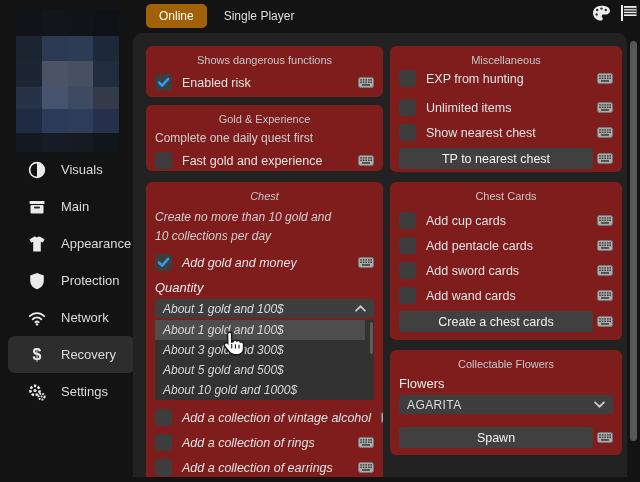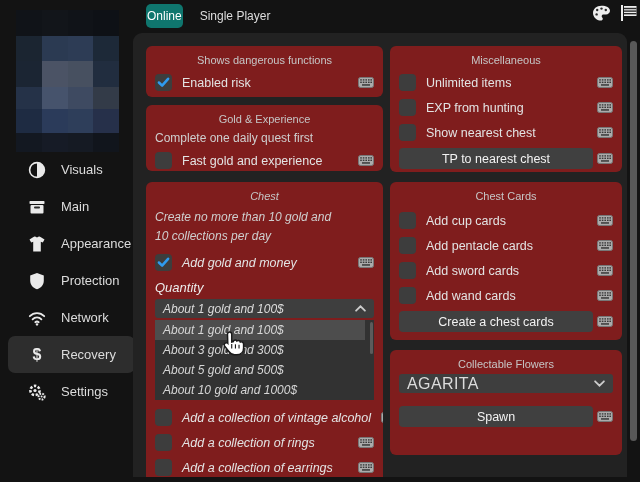--- a/index.html
+++ b/index.html
@@ -28,21 +28,21 @@
   .nav { position:absolute; left:0; top:151px; width:133px; }
   .nav-item { display:flex; align-items:center; gap:14px; height:37px; width:127px;
               padding-left:19px; border-radius:7px; cursor:default; }
   .nav-item.active { background:#2d2d2d; }
   .nav-icon { width:20px; height:20px; flex:none; display:flex; align-items:center; justify-content:center; }
   .nav-label { font-size:13px; color:#dcdcdc; }
 
   
   .tabs { position:absolute; left:146px; top:4px; display:flex; align-items:center; gap:8px; }
   .tab { font-size:12px; color:#dedede; padding:5px 9px; border-radius:5px; }
-  .tab.active { background:#0f766e; color:#ffffff; padding:5px 1px; }
+  .tab.active { background:#a16207; color:#ffffff; padding:5px 13px; }
   .topicons { position:absolute; left:592px; top:4px; display:flex; gap:8px; align-items:center; }
 
   
   .content { position:absolute; left:133px; top:33px; width:494px; height:444px;
              background:#222222; border-radius:9px 9px 0 0; }
   .scroll-track { position:absolute; left:630px; top:36px; width:8px; height:444px; }
   .scroll-thumb { position:absolute; left:0; top:5px; width:7px; height:400px; background:#585858; border-radius:4px; }
 
   .panel { position:absolute; background:#7f1d1d; border-radius:6px; overflow:hidden; }
   .ptitle { text-align:center; font-size:11px; color:#c6c6c6; padding-top:8px; }
@@ -377,45 +377,45 @@
               <rect x="12.4" y="4.6" width="1.6" height="1.4"></rect>
               <rect x="4" y="7.2" width="8" height="1.5"></rect>
             </g>
           </svg>
       </span>
     </div>
   </div>
 
   <div class="panel" style="left:390px; top:46px; width:232px; height:126px;">
     <div class="ptitle">Miscellaneous</div>
+    <div class="row">
+      <span class="cb"></span>
+      <span class="lbl">EXP from hunting</span>
+      <span class="kbd">
+        <svg width="16" height="11" viewBox="0 0 16 11">
+            <rect x="0.5" y="0.5" width="15" height="10" rx="2" fill="#ababab" stroke="#777"></rect>
+            <g fill="#3a3a3a">
+              <rect x="2.2" y="2.2" width="1.6" height="1.4"></rect>
+              <rect x="4.8" y="2.2" width="1.6" height="1.4"></rect>
+              <rect x="7.4" y="2.2" width="1.6" height="1.4"></rect>
+              <rect x="10" y="2.2" width="1.6" height="1.4"></rect>
+              <rect x="12.4" y="2.2" width="1.6" height="1.4"></rect>
+              <rect x="2.2" y="4.6" width="1.6" height="1.4"></rect>
+              <rect x="4.8" y="4.6" width="1.6" height="1.4"></rect>
+              <rect x="7.4" y="4.6" width="1.6" height="1.4"></rect>
+              <rect x="10" y="4.6" width="1.6" height="1.4"></rect>
+              <rect x="12.4" y="4.6" width="1.6" height="1.4"></rect>
+              <rect x="4" y="7.2" width="8" height="1.5"></rect>
+            </g>
+          </svg>
+      </span>
+    </div>
     <div class="row mt4">
       <span class="cb"></span>
       <span class="lbl">Unlimited items</span>
-      <span class="kbd">
-        <svg width="16" height="11" viewBox="0 0 16 11">
-            <rect x="0.5" y="0.5" width="15" height="10" rx="2" fill="#ababab" stroke="#777"></rect>
-            <g fill="#3a3a3a">
-              <rect x="2.2" y="2.2" width="1.6" height="1.4"></rect>
-              <rect x="4.8" y="2.2" width="1.6" height="1.4"></rect>
-              <rect x="7.4" y="2.2" width="1.6" height="1.4"></rect>
-              <rect x="10" y="2.2" width="1.6" height="1.4"></rect>
-              <rect x="12.4" y="2.2" width="1.6" height="1.4"></rect>
-              <rect x="2.2" y="4.6" width="1.6" height="1.4"></rect>
-              <rect x="4.8" y="4.6" width="1.6" height="1.4"></rect>
-              <rect x="7.4" y="4.6" width="1.6" height="1.4"></rect>
-              <rect x="10" y="4.6" width="1.6" height="1.4"></rect>
-              <rect x="12.4" y="4.6" width="1.6" height="1.4"></rect>
-              <rect x="4" y="7.2" width="8" height="1.5"></rect>
-            </g>
-          </svg>
-      </span>
-    </div>
-    <div class="row">
-      <span class="cb"></span>
-      <span class="lbl">EXP from hunting</span>
       <span class="kbd">
         <svg width="16" height="11" viewBox="0 0 16 11">
             <rect x="0.5" y="0.5" width="15" height="10" rx="2" fill="#ababab" stroke="#777"></rect>
             <g fill="#3a3a3a">
               <rect x="2.2" y="2.2" width="1.6" height="1.4"></rect>
               <rect x="4.8" y="2.2" width="1.6" height="1.4"></rect>
               <rect x="7.4" y="2.2" width="1.6" height="1.4"></rect>
               <rect x="10" y="2.2" width="1.6" height="1.4"></rect>
               <rect x="12.4" y="2.2" width="1.6" height="1.4"></rect>
               <rect x="2.2" y="4.6" width="1.6" height="1.4"></rect>
@@ -581,21 +581,22 @@
               <rect x="12.4" y="4.6" width="1.6" height="1.4"></rect>
               <rect x="4" y="7.2" width="8" height="1.5"></rect>
             </g>
           </svg>
       </span>
     </div>
   </div>
 
   <div class="panel" style="left:390px; top:350px; width:232px; height:105px;">
     <div class="ptitle">Collectable Flowers</div>
-    <div class="select" style="font-size:16px; letter-spacing:0.4px;">
+    <div class="fieldlabel mt6">Flowers</div>
+    <div class="select" style="font-size:12px; letter-spacing:0.4px;">
       <span>AGARITA</span>
       <span class="chev">
         <svg width="11" height="7" viewBox="0 0 10 6">
             <polyline points="1,1 5,5 9,1" stroke="#cccccc" stroke-width="1.6" fill="none" stroke-linecap="round"></polyline>
           </svg>
       </span>
     </div>
     <div class="btnrow mt13">
       <div class="btn">Spawn</div>
       <span class="kbd">

